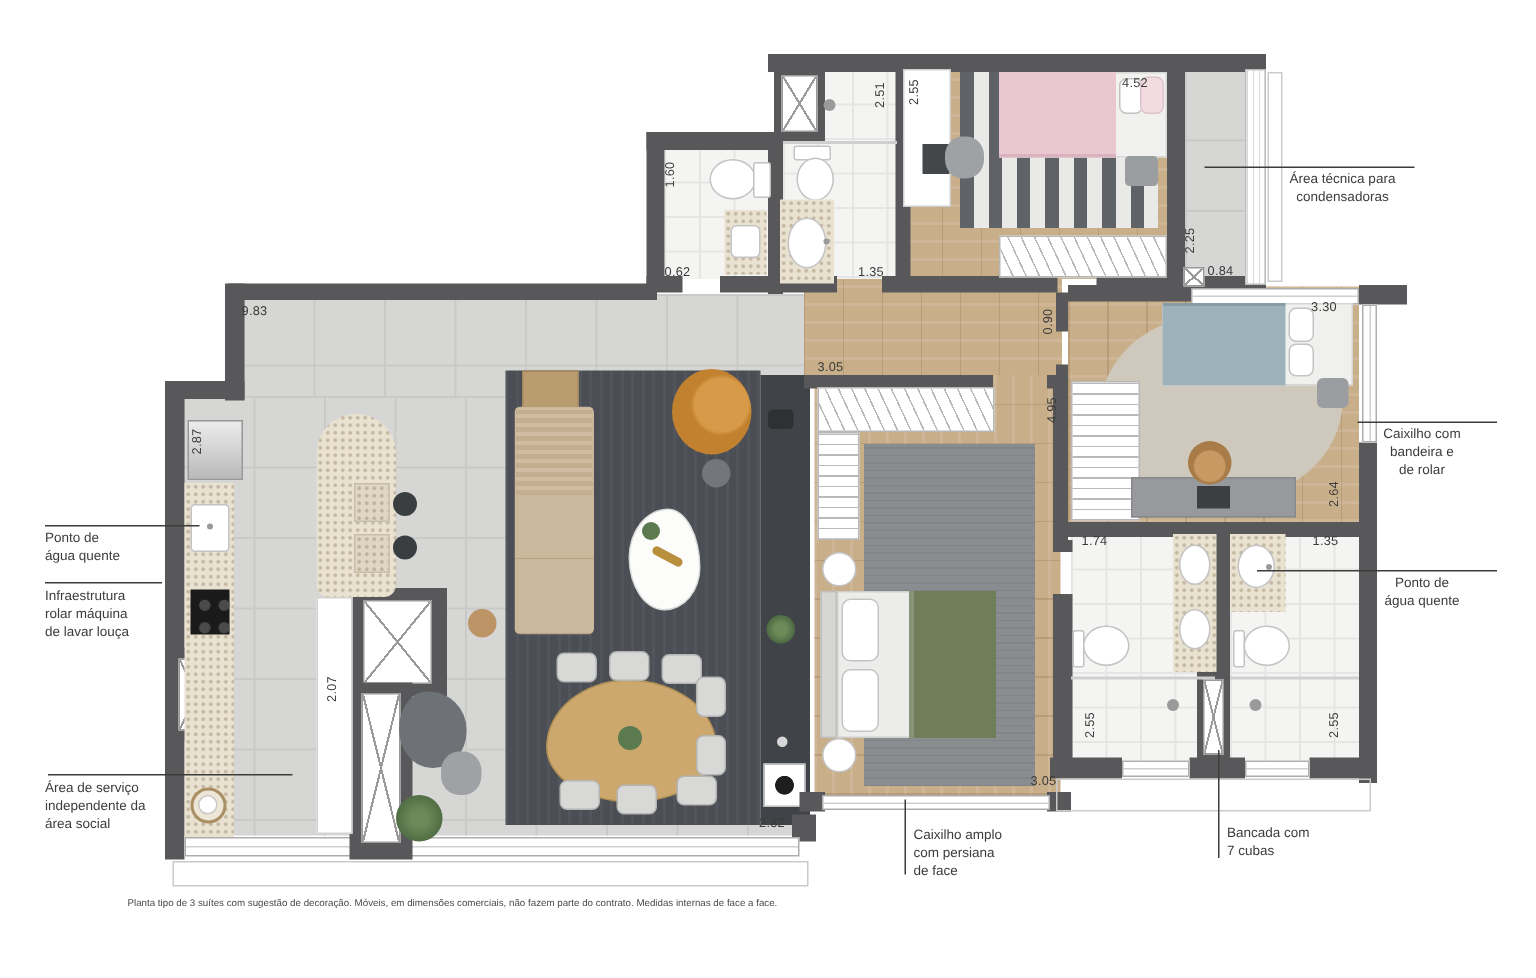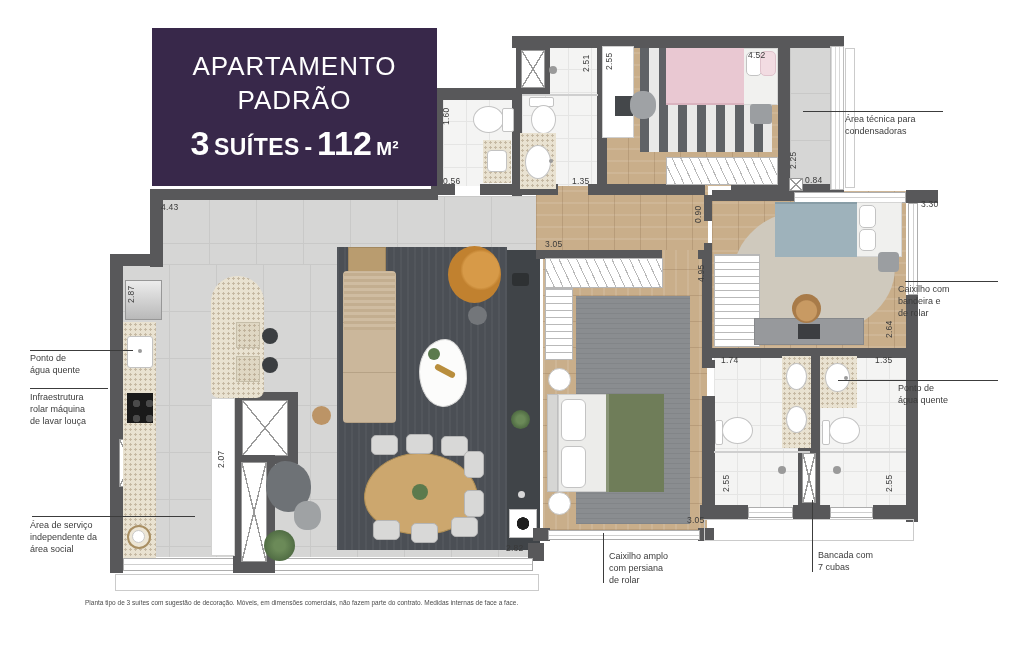--- a/index.html
+++ b/index.html
@@ -37,21 +37,21 @@
                      linear-gradient(to bottom right,transparent calc(50% - .7px),#9A9A9A calc(50% - .7px) calc(50% + .7px),transparent calc(50% + .7px))}
   .white{position:absolute;background:#fff;border:1px solid #C3C3C3}
   .round{border-radius:50%}
   .ward{position:absolute;background:#fff;border:1px solid #B7B7B7;
     background-image:repeating-linear-gradient(65deg,transparent 0 7px,#B9B9B9 7px 8px)}
   .ward.h{background-image:repeating-linear-gradient(0deg,transparent 0 6px,#B9B9B9 6px 7px)}
   .sill{position:absolute;border:1px solid #CBCBCB}
   .dim{position:absolute;font-size:8.5px;color:#3A3A3A;letter-spacing:.2px;white-space:nowrap;z-index:30}
   .dim.v{transform:rotate(-90deg);transform-origin:0 0}
   .callout{position:absolute;font-size:9px;color:#3C3C3C;line-height:1.32;white-space:pre-line;z-index:30}
-  .callout.r{text-align:left}
+  .callout.r{text-align:center}
   .lead{position:absolute;border-top:1px solid #3C3C3C;z-index:29}
   .lead.v{border-top:none;border-left:1px solid #3C3C3C}
   .title-card{position:absolute;left:152px;top:28px;width:285px;height:158px;background:#38284A;
     color:#fff;text-align:center;padding-top:22px;z-index:40}
   .title-card .l1{font-size:26px;letter-spacing:1px;font-weight:400;line-height:1.3}
   .title-card .l3{margin-top:6px;font-weight:700}
   .title-card .big{font-size:34px}
   .title-card .mid{font-size:23px;letter-spacing:.5px}
   .title-card .unit{font-size:19px}
   .disclaimer{position:absolute;font-size:6.5px;color:#4A4A4A;z-index:30}
@@ -238,31 +238,20 @@
   <div class="dot" style="left:844px;top:376px;width:4px;height:4px"></div>
   <div class="white" style="left:822px;top:420px;width:8px;height:25px;border-radius:2px"></div>
   <div class="white round" style="left:829px;top:417px;width:31px;height:27px"></div>
   <div class="gline" style="left:820px;top:451px;width:86px;height:2px"></div>
   <div class="dot" style="left:833px;top:466px;width:8px;height:8px"></div>
 
   <div class="sill" style="left:115px;top:574px;width:424px;height:17px"></div>
   <div class="sill" style="left:704px;top:519px;width:210px;height:22px"></div>
   <div class="sill" style="left:845px;top:48px;width:10px;height:140px"></div>
 
-  <div class="title-card">
-    <div class="l1">APARTAMENTO</div>
-    <div class="l1">PADRÃO</div>
-    <div class="l3">
-      <span class="big">3</span>
-      <span class="mid">SUÍTES</span>
-      <span class="mid">-</span>
-      <span class="big">112</span>
-      <span class="unit">M²</span>
-    </div>
-  </div>
 
   <div class="lead" style="left:803px;top:111px;width:140px"></div>
   <div class="lead" style="left:905px;top:281px;width:93px"></div>
   <div class="lead" style="left:838px;top:380px;width:160px"></div>
   <div class="lead" style="left:30px;top:350px;width:103px"></div>
   <div class="lead" style="left:30px;top:388px;width:78px"></div>
   <div class="lead" style="left:32px;top:516px;width:163px"></div>
   <div class="lead v" style="left:603px;top:533px;height:50px"></div>
   <div class="lead v" style="left:812px;top:500px;height:72px"></div>
 
@@ -276,38 +265,38 @@
   <div class="callout" style="left:30px;top:353px">Ponto de
 água quente</div>
   <div class="callout" style="left:30px;top:392px">Infraestrutura
 rolar máquina
 de lavar louça</div>
   <div class="callout" style="left:30px;top:520px">Área de serviço
 independente da
 área social</div>
   <div class="callout" style="left:609px;top:551px">Caixilho amplo
 com persiana
-de rolar</div>
+de face</div>
   <div class="callout" style="left:818px;top:550px">Bancada com
 7 cubas</div>
 
   <div class="abs" style="left:0;top:0;width:1024px;height:652px;pointer-events:none">
-      <span class="dim" style="left: 161px; top: 202px;">4.43</span>
+      <span class="dim" style="left: 161px; top: 202px;">9.83</span>
       <span class="dim v" style="left: 126px; top: 303px;">2.87</span>
       <span class="dim v" style="left: 216px; top: 468px;">2.07</span>
       <span class="dim" style="left: 506px; top: 543px;">2.82</span>
       <span class="dim v" style="left: 441px; top: 125px;">1.60</span>
-      <span class="dim" style="left: 443px; top: 176px;">0.56</span>
+      <span class="dim" style="left: 443px; top: 176px;">0.62</span>
       <span class="dim v" style="left: 581px; top: 72px;">2.51</span>
       <span class="dim v" style="left: 604px; top: 70px;">2.55</span>
       <span class="dim" style="left: 572px; top: 176px;">1.35</span>
       <span class="dim" style="left: 748px; top: 50px;">4.52</span>
       <span class="dim v" style="left: 788px; top: 169px;">2.25</span>
       <span class="dim" style="left: 805px; top: 175px;">0.84</span>
-      <span class="dim" style="left: 921px; top: 199px;">3.30</span>
+      <span class="dim" style="left: 874px; top: 199px;">3.30</span>
       <span class="dim v" style="left: 693px; top: 223px;">0.90</span>
       <span class="dim" style="left: 545px; top: 239px;">3.05</span>
       <span class="dim v" style="left: 696px; top: 282px;">4.95</span>
       <span class="dim v" style="left: 884px; top: 338px;">2.64</span>
       <span class="dim" style="left: 721px; top: 355px;">1.74</span>
       <span class="dim" style="left: 875px; top: 355px;">1.35</span>
       <span class="dim v" style="left: 721px; top: 492px;">2.55</span>
       <span class="dim v" style="left: 884px; top: 492px;">2.55</span>
       <span class="dim" style="left: 687px; top: 515px;">3.05</span>
     </div>

